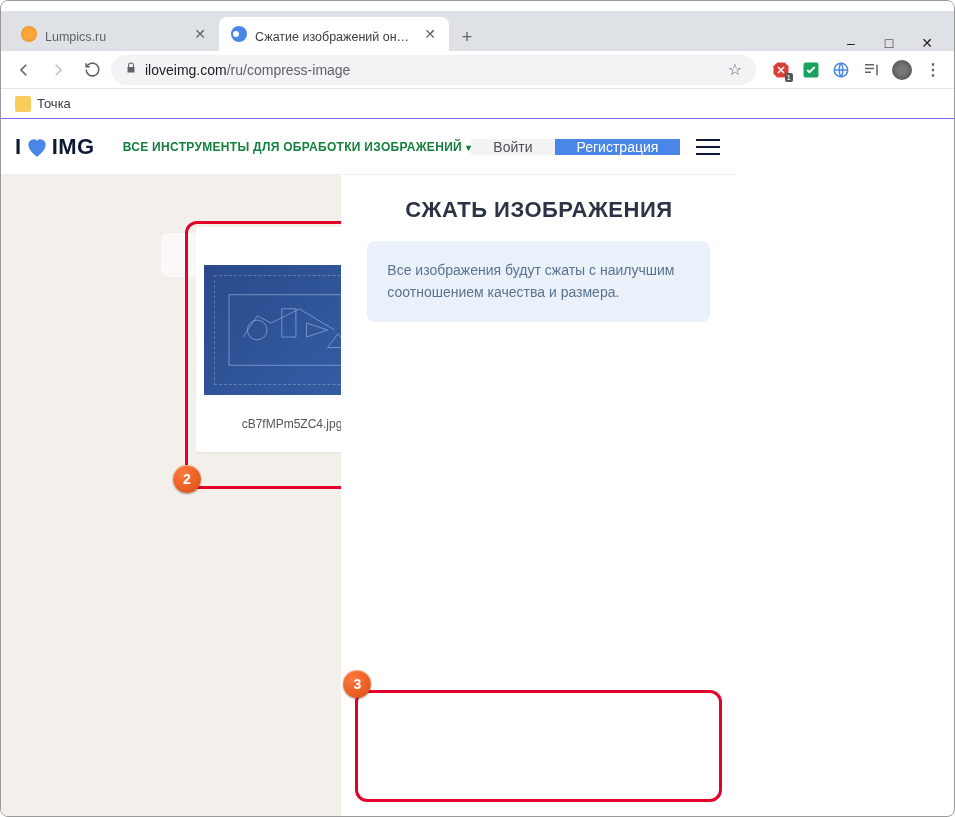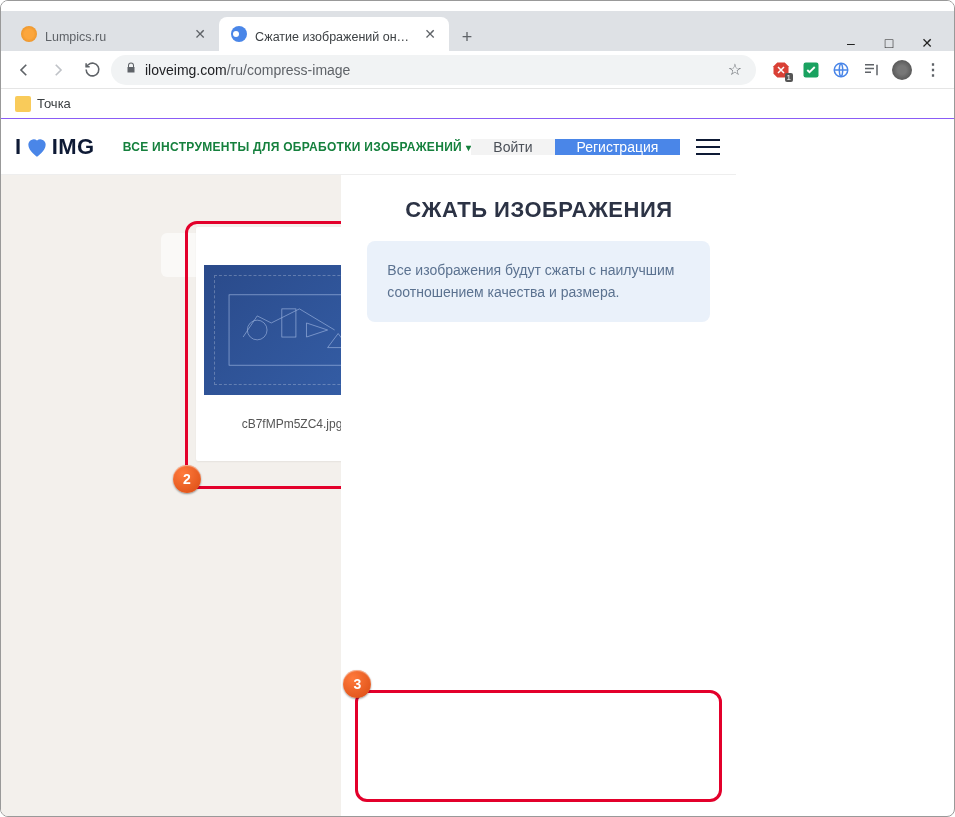--- a/index.html
+++ b/index.html
@@ -50,21 +50,21 @@
   .hamburger{display:flex;align-items:center;justify-content:center;width:56px;cursor:pointer;}
   .hamburger div{width:24px;height:2px;background:#0e1a35;box-shadow:0 -7px 0 #0e1a35, 0 7px 0 #0e1a35;}
   .content{display:flex;height:calc(100% - 56px);}
   .left{flex:1;background:#f3f0ec;position:relative;}
   .right{width:395px;background:#fff;display:flex;flex-direction:column;}
   .right h2{text-align:center;font-size:22px;font-weight:700;color:#2c3345;padding:22px 2px 18px;letter-spacing:0.5px;}
   .infobox{margin:0 26px;background:#eaf1fa;border-radius:8px;padding:18px 20px;font-size:14px;color:#5b7290;line-height:1.6;}
   .compress-btn{margin-top:auto;margin:auto 22px 22px 22px;background:#4a86e8;color:#fff;border-radius:8px;padding:28px 20px;display:flex;align-items:center;justify-content:center;gap:18px;cursor:pointer;position:relative;}
   .compress-btn .lbl{text-align:center;font-size:22px;font-weight:600;line-height:1.25;}
   .compress-btn .arrow{width:28px;height:28px;border:2px solid #fff;border-radius:50%;display:flex;align-items:center;justify-content:center;font-size:14px;flex-shrink:0;position:absolute;right:28px;}
-  .upload-card{position:absolute;left:195px;top:52px;width:192px;background:#fff;border-radius:2px;padding:8px 8px 30px;box-shadow:0 1px 2px rgba(0,0,0,0.06);}
+  .upload-card{position:absolute;left:195px;top:52px;width:192px;background:#fff;border-radius:2px;padding:8px 8px 21px;box-shadow:0 1px 2px rgba(0,0,0,0.06);}
   .upload-thumb{width:100%;height:130px;background:linear-gradient(135deg,#2a4a8a,#355fa8);display:flex;align-items:center;justify-content:center;position:relative;overflow:hidden;margin-top:30px;}
   .upload-thumb::before{content:"";position:absolute;inset:10px;border:1px dashed rgba(255,255,255,0.25);}
   .upload-thumb svg{width:80%;height:80%;opacity:0.7;}
   .upload-name{text-align:center;font-size:12px;color:#555;margin-top:22px;}
   .ghost-btn{position:absolute;left:160px;top:58px;width:280px;height:44px;border-radius:6px;background:rgba(255,255,255,0.6);}
   .add-btn{position:absolute;left:475px;top:55px;width:42px;height:42px;border-radius:50%;background:#4a86e8;color:#fff;display:flex;align-items:center;justify-content:center;font-size:26px;cursor:pointer;box-shadow:0 2px 4px rgba(0,0,0,0.2);}
   .add-btn .count{position:absolute;top:-6px;left:-6px;width:18px;height:18px;border-radius:50%;background:#000;color:#fff;font-size:10px;display:flex;align-items:center;justify-content:center;font-weight:700;}
   .annot{position:absolute;border:3px solid #e3002b;border-radius:12px;pointer-events:none;}
   .annot-badge{position:absolute;width:28px;height:28px;border-radius:50%;background:radial-gradient(circle at 35% 30%, #ff7a3c, #d94b12);color:#fff;font-weight:700;font-size:14px;display:flex;align-items:center;justify-content:center;box-shadow:0 1px 2px rgba(0,0,0,0.4), inset 0 1px 1px rgba(255,255,255,0.5);pointer-events:none;}
   .wrapper{position:relative;height:100%;}

